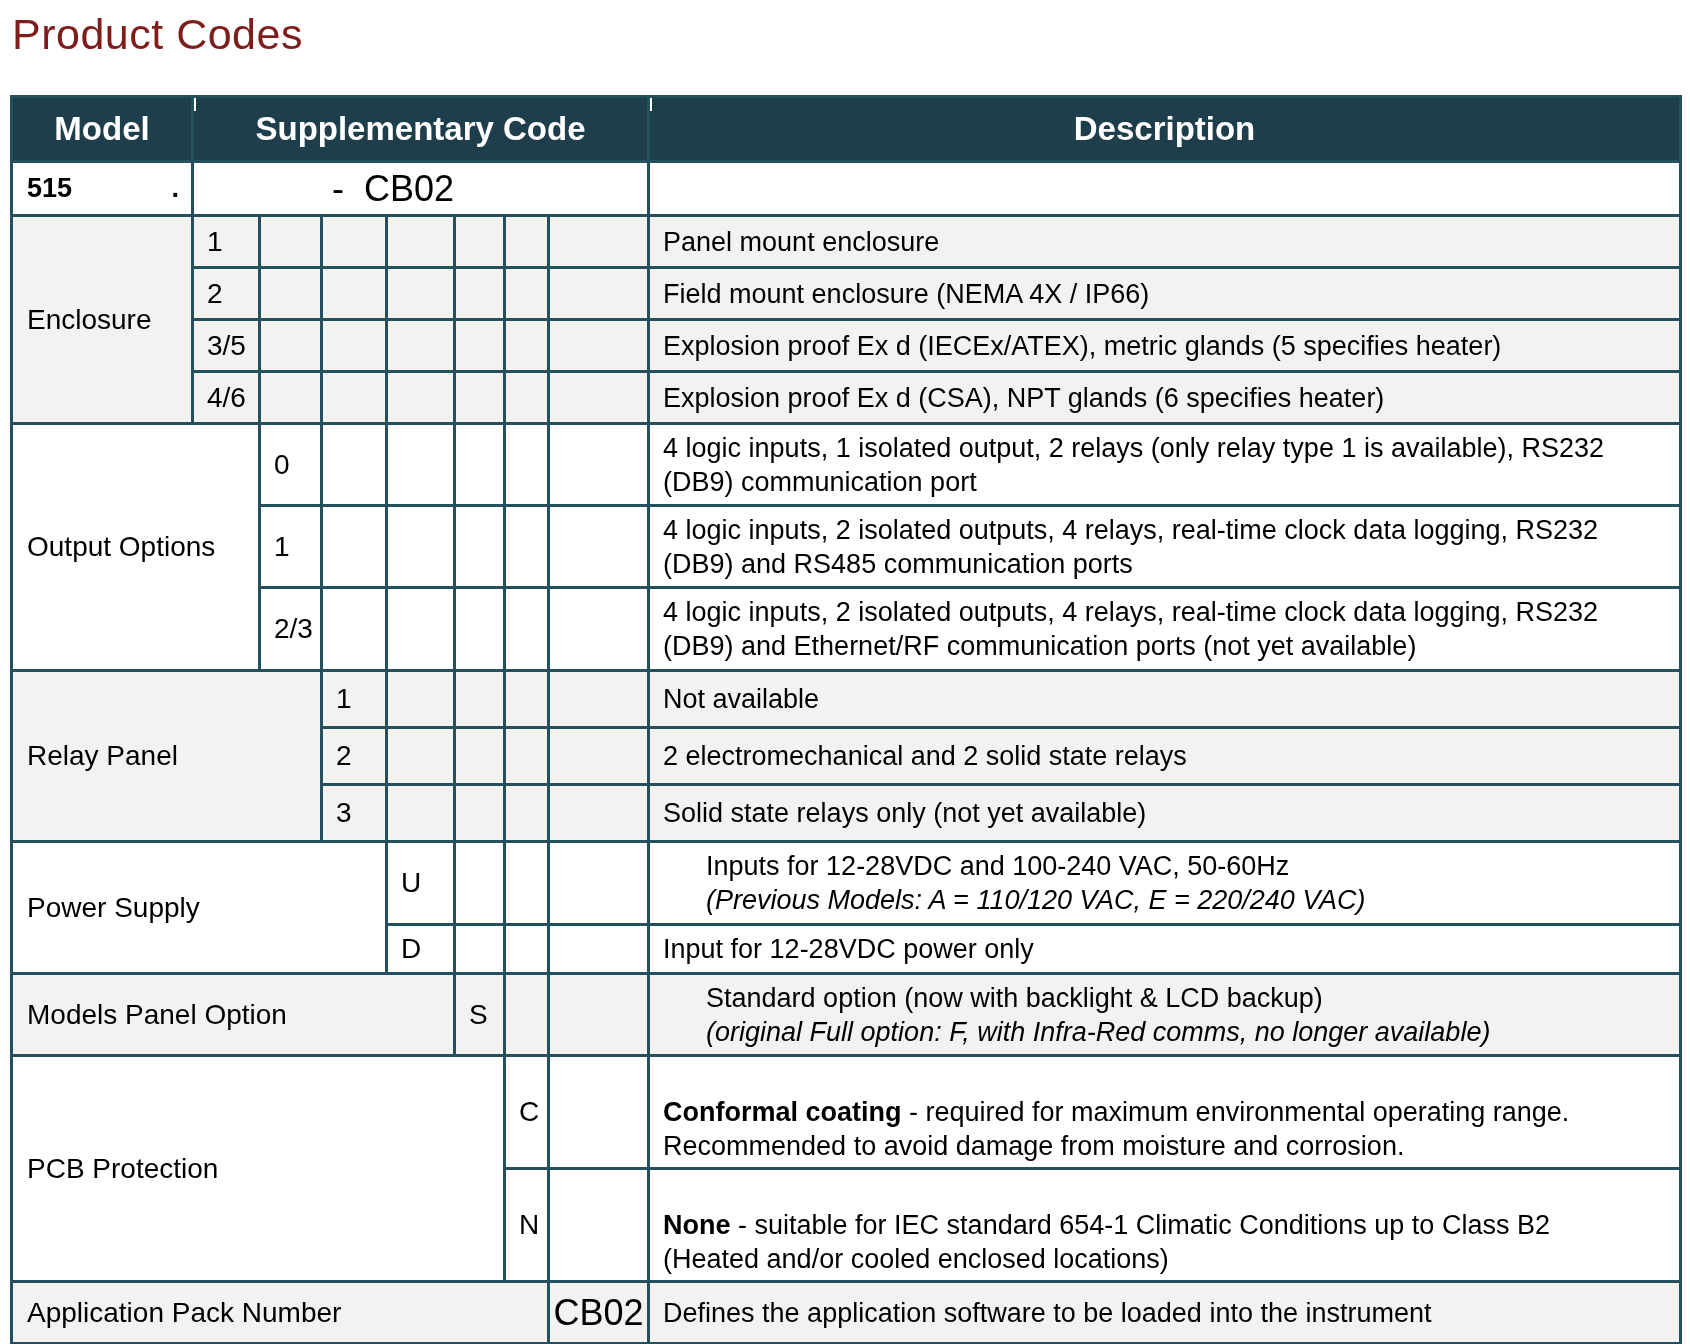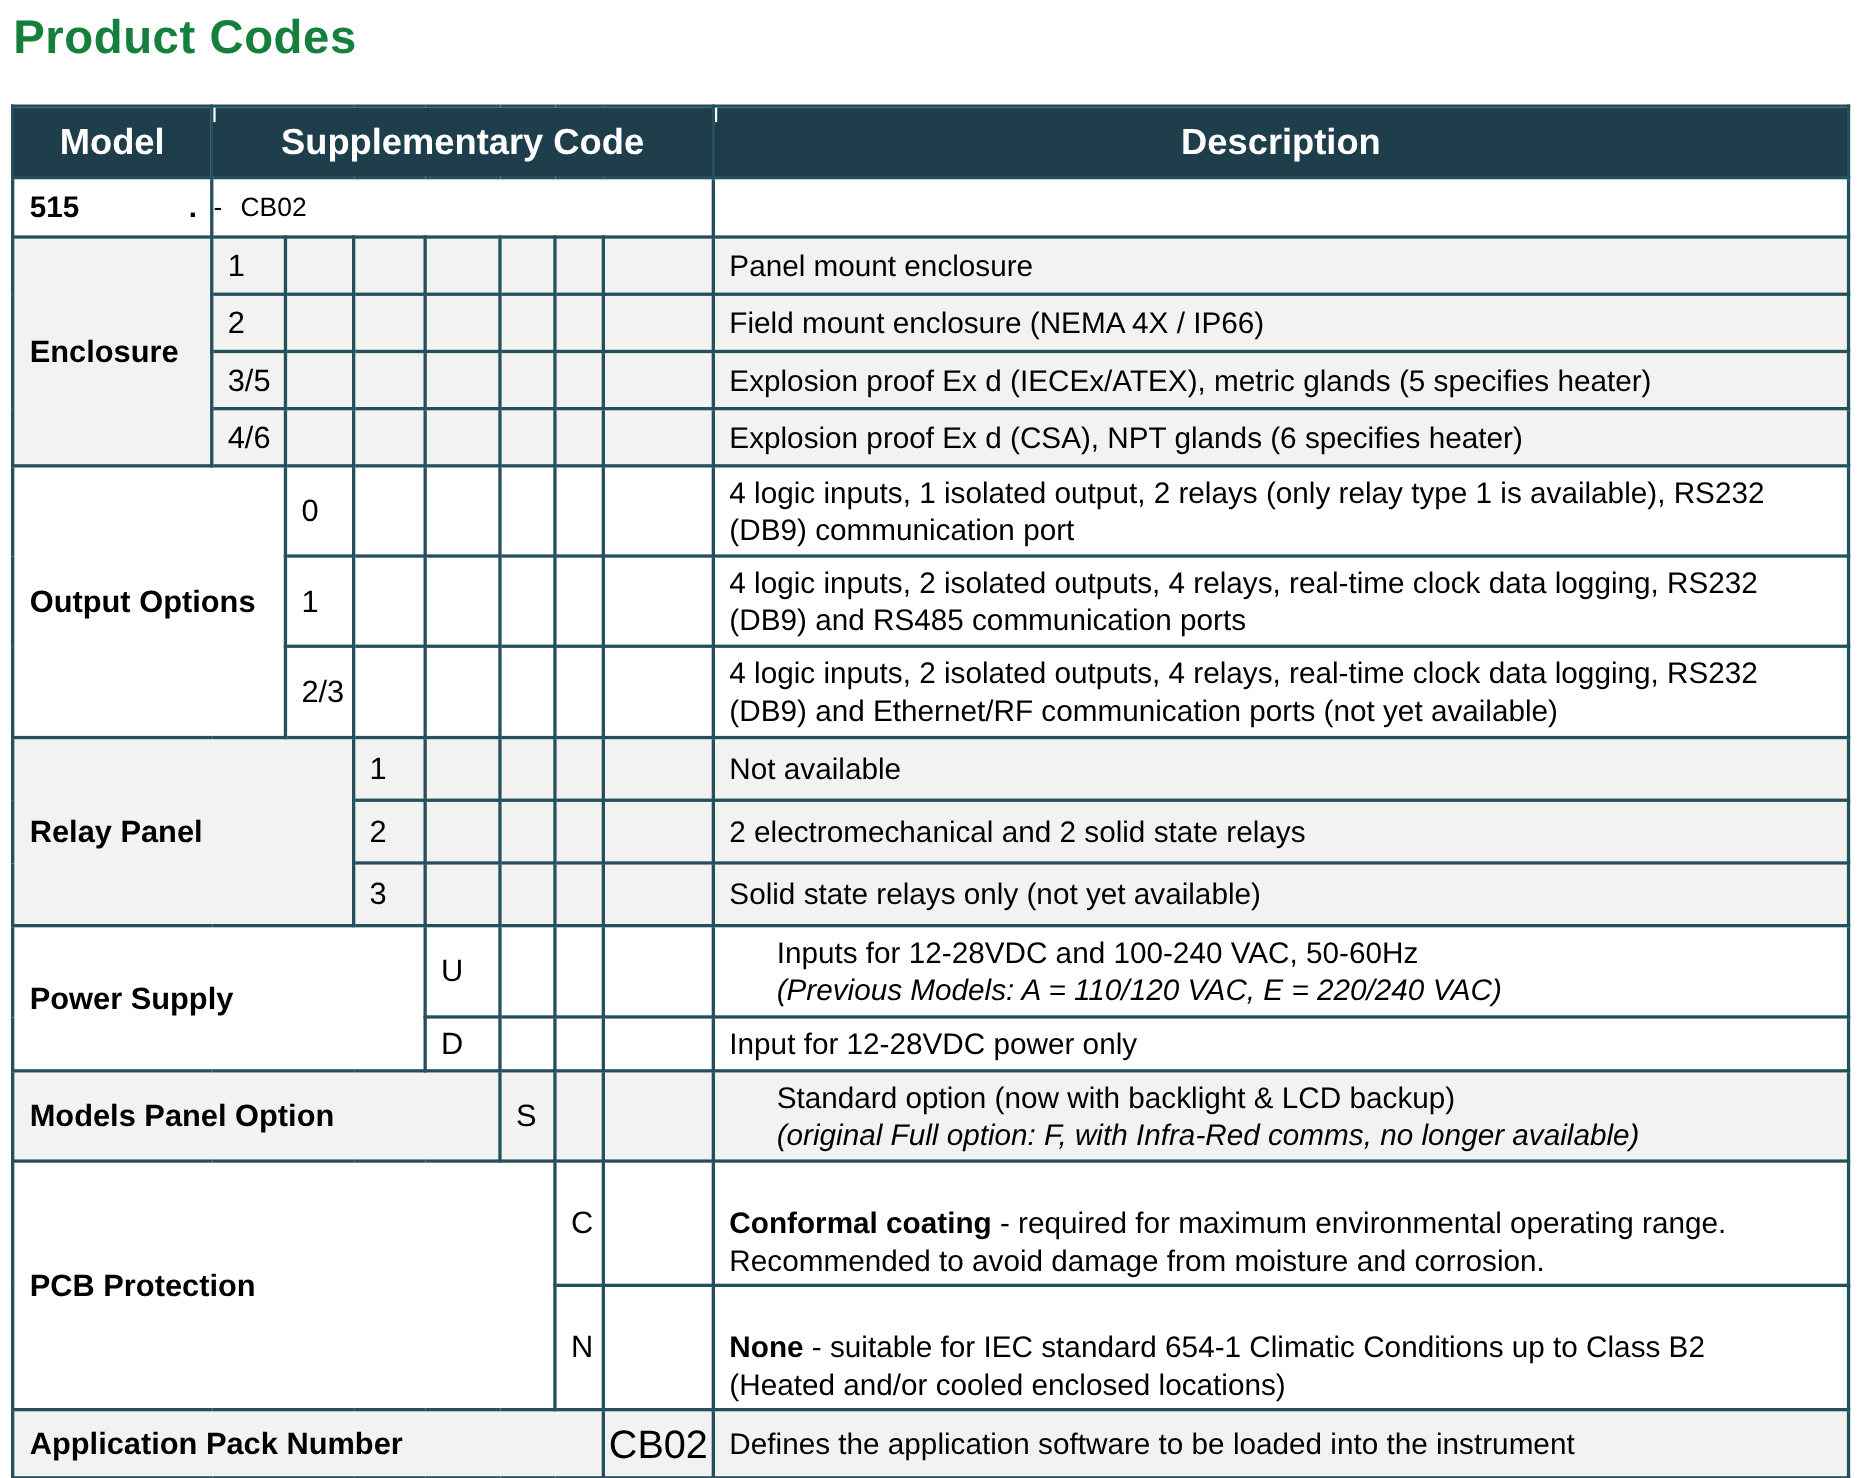--- a/index.html
+++ b/index.html
@@ -3,51 +3,51 @@
 <meta charset="utf-8">
 <style>
   html,body{margin:0;padding:0;}
   body{
     width:1690px;height:1344px;overflow:hidden;background:#ffffff;
     font-family:"Liberation Sans","DejaVu Sans",sans-serif;color:#000;
   }
   .page{padding:6px 8px 0 10px;box-sizing:border-box;}
   .title{
     margin:4px 0 36px 2px;
-    font-size:43px;font-weight:bold;color:#15803d;letter-spacing:0.5px;
+    font-size:43px;font-weight:normal;color:#7f1d1d;letter-spacing:0.5px;
   }
   table.codes{
     border-collapse:collapse;table-layout:fixed;width:1672px;
   }
   .codes th,.codes td{
     border:3px solid #24505e;padding:0;box-sizing:border-box;
     overflow:hidden;vertical-align:middle;
   }
   .codes th{
     background:#1d3e4a;color:#fff;font-size:33px;font-weight:bold;
     text-align:center;position:relative;
   }
   th.notch::before{
     content:"";position:absolute;left:-4px;top:-3px;width:6px;height:16px;background:#ffffff;
   }
   tr.h65{height:65px}tr.h54{height:54px}tr.h52{height:52px}tr.h82{height:82px}
   tr.h83{height:83px}tr.h57{height:57px}tr.h49{height:49px}tr.h62{height:62px}
   tr.sec-gray td{background:#f2f2f0;}
   tr.sec-white td{background:#ffffff;}
-  td.label{font-weight:bold;font-size:28px;padding-left:14px;}
+  td.label{font-weight:normal;font-size:28px;padding-left:14px;}
   td.code{font-size:28px;padding-left:13px;}
   td.code-center{font-size:36px;text-align:center;}
   td.desc{font-size:27px;line-height:34px;padding:4px 16px 4px 13px;}
   .prewrap{white-space:pre-line;}
   .line{display:block;margin-left:43px;}
   .italic{font-style:italic;}
   .bold{font-weight:bold;}
   .model-flex{display:flex;justify-content:space-between;align-items:center;
     padding:0 12px 0 14px;font-weight:bold;font-size:27px;}
-  td.supp{text-align:left;padding-right:55px;font-size:24px;word-spacing:10px;}
+  td.supp{text-align:center;padding-right:55px;font-size:36px;word-spacing:10px;}
 </style>
 </head>
 <body>
 
 <div class="page">
   <div class="title">Product Codes</div>
 
   <table class="codes">
     <colgroup>
       <col style="width:181px">

